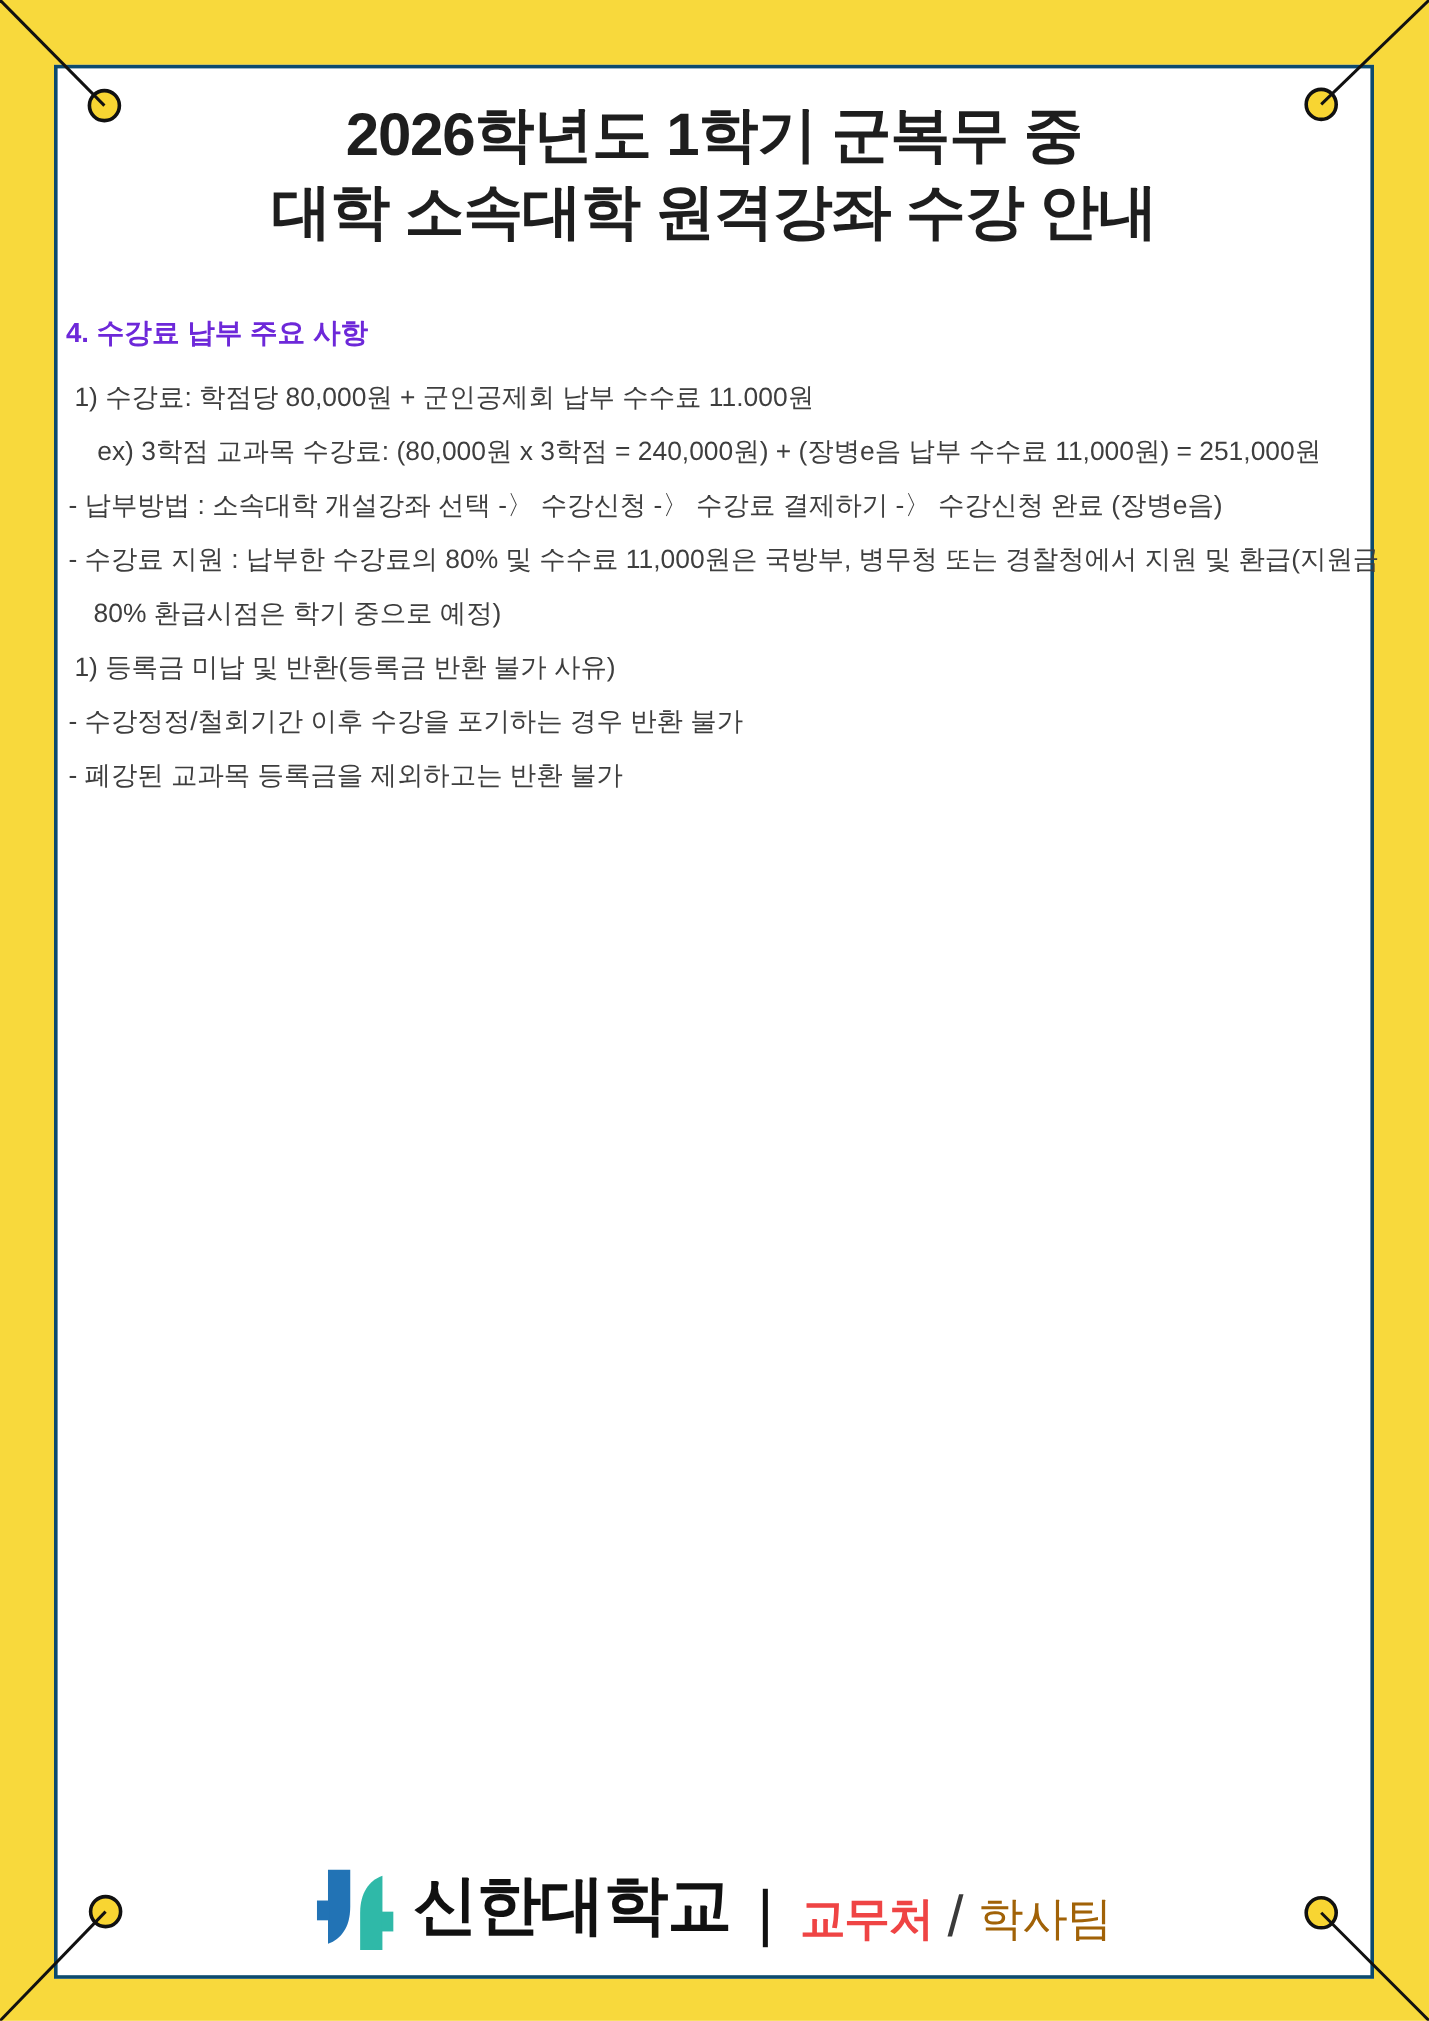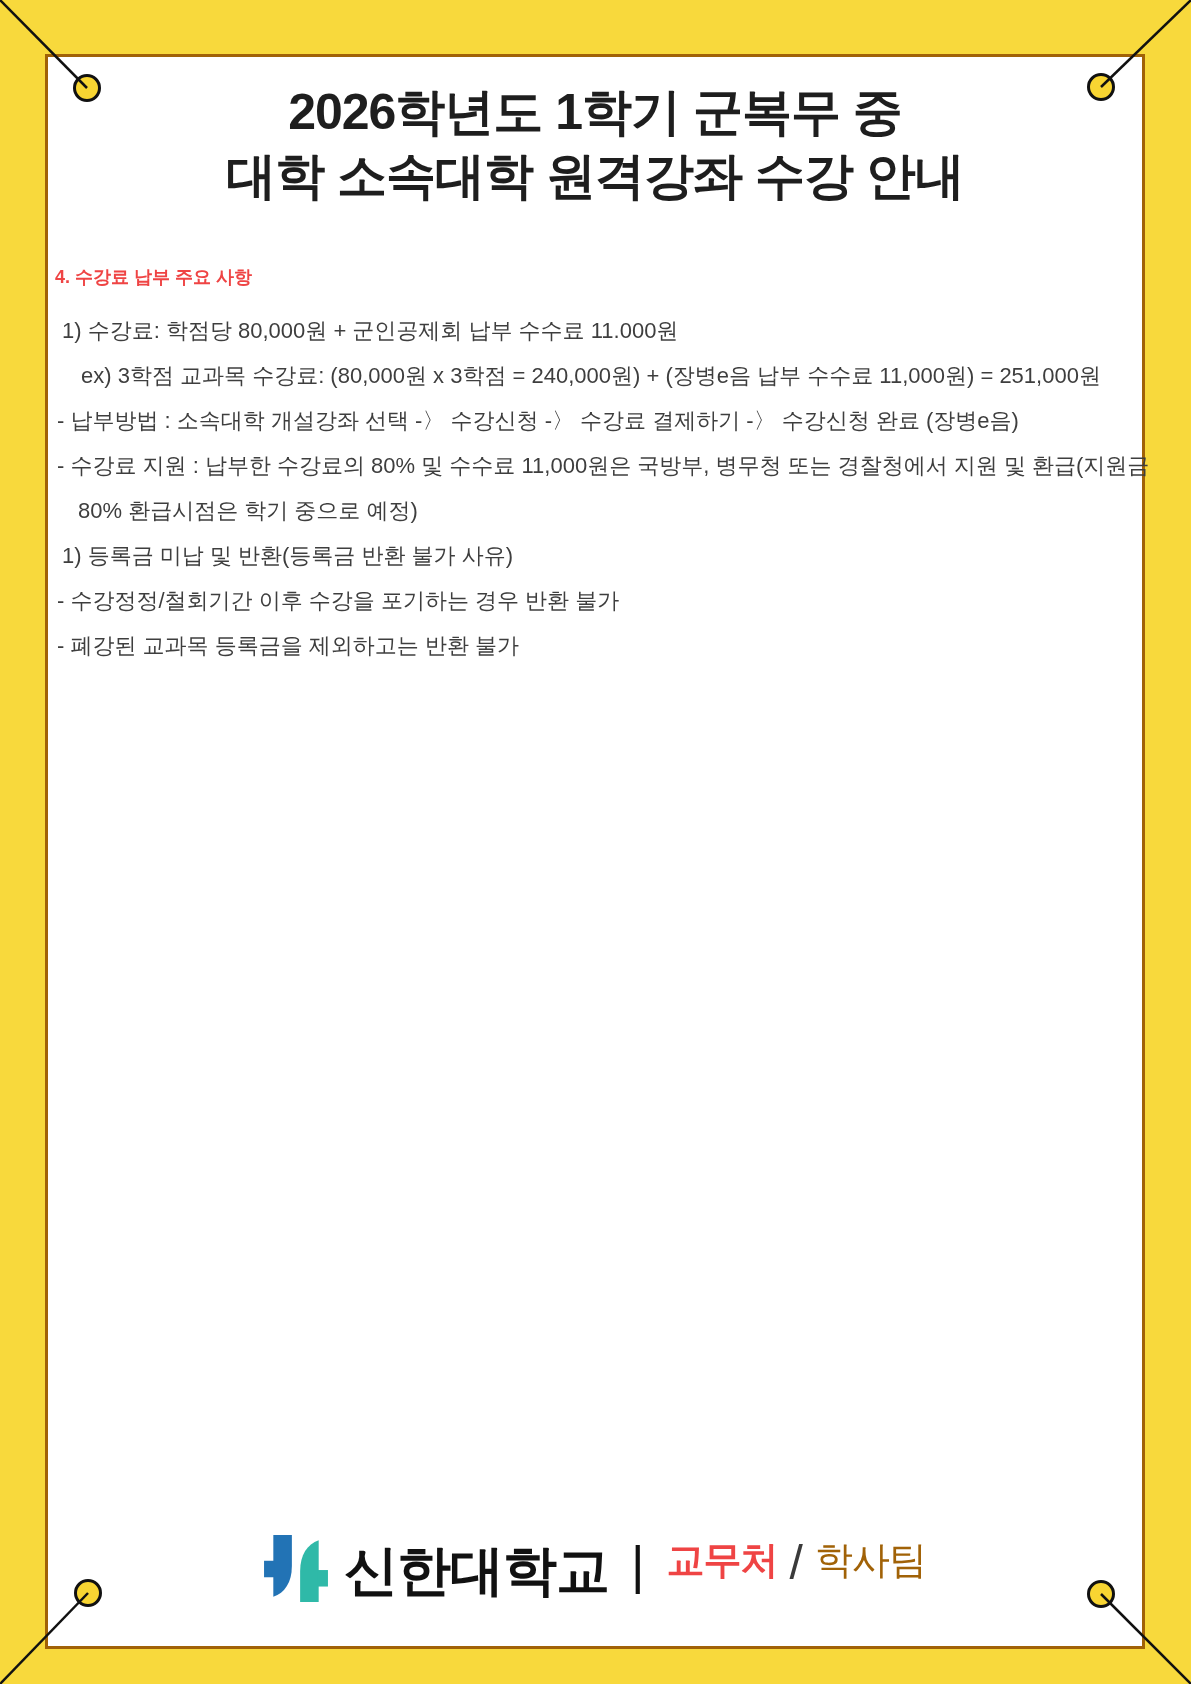--- a/index.html
+++ b/index.html
@@ -4,47 +4,47 @@
 <style>
   html,body{margin:0;padding:0;}
   body{
     width:1191px;height:1684px;position:relative;
     background:#F8D93C;
     font-family:"Liberation Sans","DejaVu Sans",sans-serif;
     overflow:hidden;
   }
   .paper{
     position:absolute;left:45px;top:54px;width:1100px;height:1595px;
-    background:#FFFFFF;border:3px solid #a16207;box-sizing:border-box;
+    background:#FFFFFF;border:3px solid #0c4a6e;box-sizing:border-box;
   }
   .overlay{
     position:absolute;left:0;top:0;width:1191px;height:1684px;
     pointer-events:none;z-index:5;
   }
   .title{
     position:absolute;left:0;top:23px;width:100%;
     text-align:center;color:#1E1E1E;
     font-size:50px;line-height:64px;font-weight:900;letter-spacing:-1px;
   }
   .content{
     position:absolute;left:7px;top:198px;width:1080px;
     color:#3E3E3E;font-size:22px;
   }
   .heading{
-    height:45px;line-height:45px;font-weight:700;font-size:18px;
-    color:#ef4444;margin-bottom:8px;white-space:nowrap;
+    height:45px;line-height:45px;font-weight:700;font-size:23px;
+    color:#6d28d9;margin-bottom:8px;white-space:nowrap;
   }
   .ln{height:45px;line-height:45px;white-space:nowrap;}
   .i-num{padding-left:7px;}
   .i-dash{padding-left:2px;}
   .i-ex{padding-left:26px;}
   .i-cont{padding-left:23px;}
   .footer{
     position:absolute;left:0;top:1478px;width:100%;height:90px;
-    display:flex;align-items:flex-start;justify-content:center;gap:16px;
+    display:flex;align-items:flex-end;justify-content:center;gap:16px;
   }
   .mark{width:64px;height:67px;flex:0 0 auto;}
   .uni-name{font-size:54px;font-weight:900;color:#111111;letter-spacing:-1px;}
   .vbar{font-size:52px;font-weight:400;color:#111111;padding:0 6px;}
   .dept{font-size:38px;font-weight:800;color:#ef4444;letter-spacing:-1px;}
   .slash{font-size:48px;font-weight:400;color:#3A3A3A;margin:0 -4px;}
   .team{font-size:38px;font-weight:500;color:#a16207;letter-spacing:-1px;}
 </style>
 </head>
 <body>

